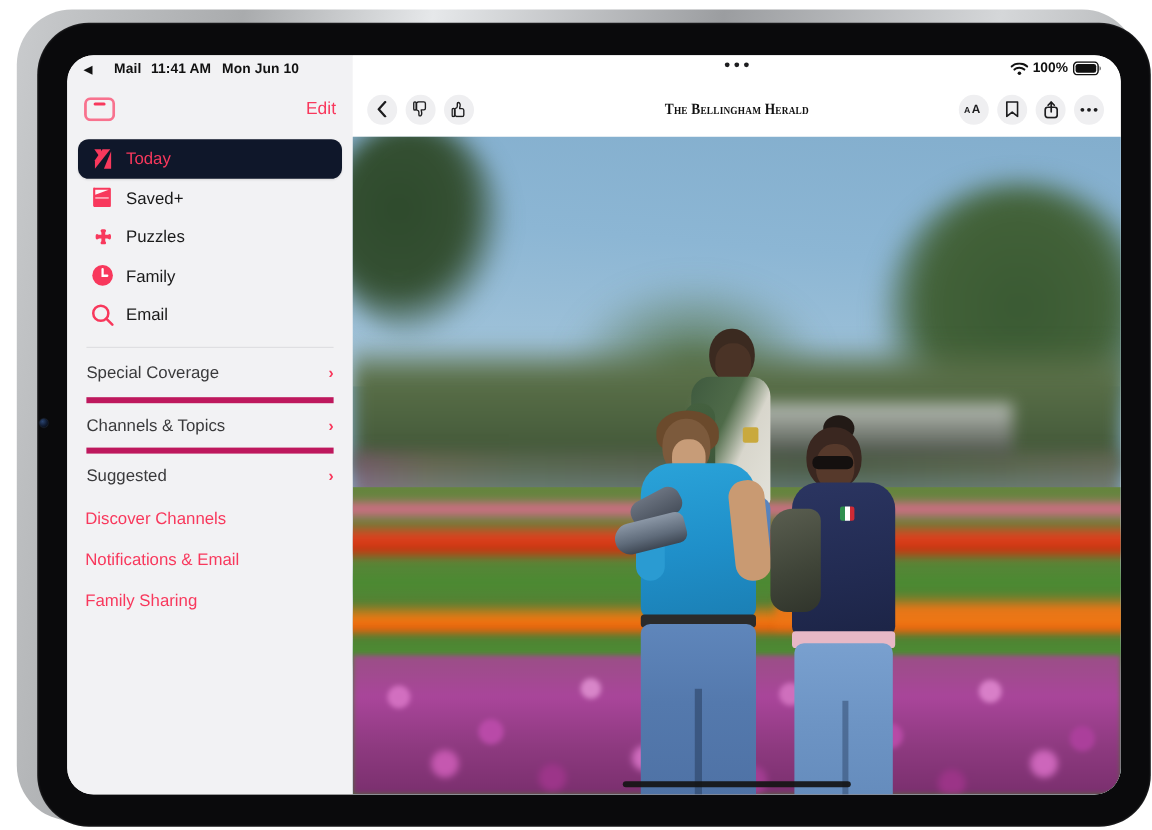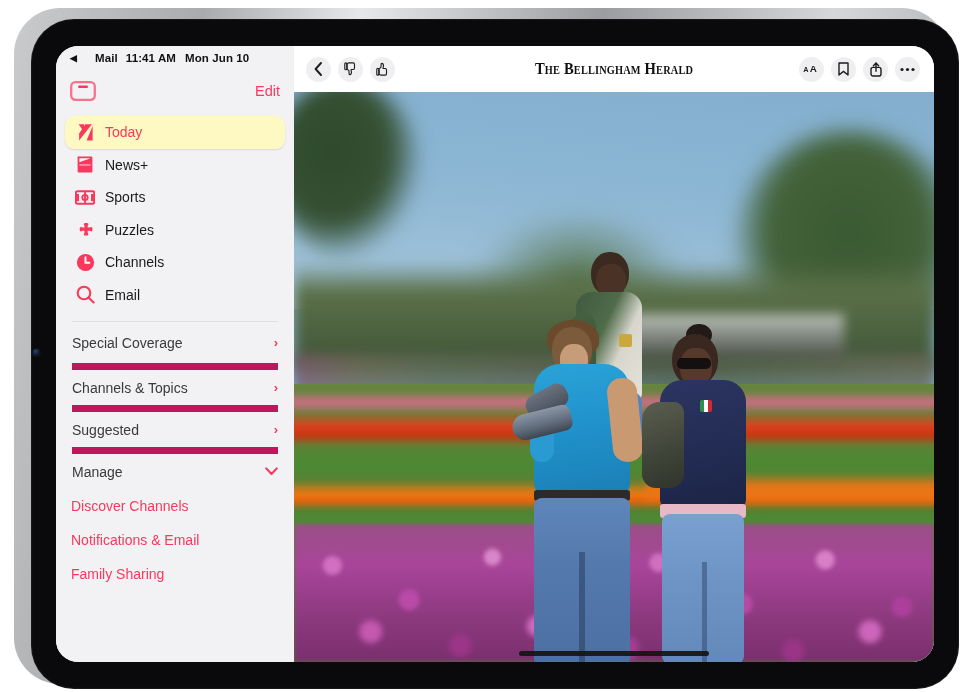--- a/index.html
+++ b/index.html
@@ -74,30 +74,30 @@
 
   .nav-list { padding: 0 9px; margin-top: 2px; }
   .nav-row {
     height: 32.5px;
     display: flex; align-items: center;
     padding-left: 9px;
     border-radius: 9px;
     font-size: 14px; color: #1a1a1a;
     position: relative;
   }
-  .nav-row.active { background: #fef9c3; box-shadow: 0 1px 2px rgba(0,0,0,.11); color: #f8385c; }
+  .nav-row.active { background: #0f172a; box-shadow: 0 1px 2px rgba(0,0,0,.11); color: #f8385c; }
   .nav-icon { width: 22px; height: 22px; margin-right: 9px; display:flex; align-items:center; justify-content:center; flex:0 0 22px;}
   .nav-label { line-height: 1; }
 
   .group-list { margin-top: 10px; padding: 0 1px; }
   .group-row {
     height: 42px; margin: 0 15px;
     display: flex; align-items: center; justify-content: space-between;
     font-size: 14px; color: #3a3a3c;
-    border-top: 7px solid #be185d;
+    border-top: 5px solid #be185d;
   }
   .group-row:first-child { border-top: 1px solid #dfdfe2; }
   .chev { color: #f8385c; font-size: 13px; font-weight: bold; }
 
   .manage-links { margin: 0 15px; }
   .manage-link {
     height: 34px; display: flex; align-items: center;
     color: #f8385c; font-size: 14px;
   }
 
@@ -129,21 +129,21 @@
   .tb-right { display: flex; align-items: center; gap: 7px; margin-left: auto; }
   .circ-btn {
     width: 25px; height: 25px; border-radius: 50%;
     background: #efeff1;
     display: flex; align-items: center; justify-content: center;
     color: #1d1d1f;
   }
   .masthead {
     position: absolute; left: 50%; transform: translateX(-50%);
     font-family: "Liberation Serif", serif;
-    font-size: 17px; letter-spacing: .2px;
+    font-size: 13px; letter-spacing: .2px;
     color: #111; white-space: nowrap;
     font-variant: small-caps; font-weight: bold;
     transform-origin: center;
   }
   .masthead span.mh { display:inline-block; transform: scaleX(.86); }
 
   
   #photo {
     flex: 1 1 auto; position: relative; overflow: hidden;
     background: #86b0cd;
@@ -311,55 +311,43 @@
         </div>
 
         <div class="nav-row">
           <span class="nav-icon">
             <svg width="18" height="19" viewBox="0 0 18 19">
               <path d="M1.6 2.4 C1.6 1.6 2.3 1.1 3 1.4 L15.2 1.4 C15.9 1.4 16.4 1.9 16.4 2.6 L16.4 16.4 C16.4 17.2 15.8 17.7 15.1 17.5 L2.9 17.5 C2.2 17.5 1.6 16.9 1.6 16.2 Z" fill="#f8385c"></path>
               <path d="M3.4 3.2 L14.6 3.2 L3.4 7.3 Z" fill="#ffffff" opacity=".95"></path>
               <rect x="3.4" y="9.2" width="11.2" height="1.5" fill="#ffffff" opacity=".55"></rect>
             </svg>
           </span>
-          <span class="nav-label">News+</span>
-        </div>
-
-        <div class="nav-row">
-          <span class="nav-icon">
-            <svg width="20" height="15" viewBox="0 0 20 15">
-              <rect x="0.8" y="1.2" width="18.4" height="12.6" rx="1.6" fill="none" stroke="#f8385c" stroke-width="2.1"></rect>
-              <rect x="0.8" y="4" width="3.2" height="7.2" fill="#f8385c"></rect>
-              <rect x="16" y="4" width="3.2" height="7.2" fill="#f8385c"></rect>
-              <line x1="10" y1="1.2" x2="10" y2="13.8" stroke="#f8385c" stroke-width="1.8"></line>
-              <circle cx="10" cy="7.5" r="2.7" fill="none" stroke="#f8385c" stroke-width="1.8"></circle>
-            </svg>
-          </span>
-          <span class="nav-label">Sports</span>
-        </div>
+          <span class="nav-label">Saved+</span>
+        </div>
+
 
         <div class="nav-row">
           <span class="nav-icon">
             <svg width="20" height="19" viewBox="0 0 20 19">
               <path d="M7.3 1.2 C7.3 0.2 8.4 0 9.6 0 C10.8 0 11.9 0.2 11.9 1.2 C11.9 2 11.2 2.1 11.2 3 L11.2 4.6 L13 4.6 C13.9 4.6 14 3.9 14.8 3.9 C15.8 3.9 16 5 16 6.2 C16 7.4 15.8 8.5 14.8 8.5 C14 8.5 13.9 7.8 13 7.8 L11.2 7.8 L11.2 9.6 C11.2 10.5 11.9 10.6 11.9 11.4 C11.9 12.4 10.8 12.6 9.6 12.6 C8.4 12.6 7.3 12.4 7.3 11.4 C7.3 10.6 8 10.5 8 9.6 L8 7.8 L6.2 7.8 C5.3 7.8 5.2 8.5 4.4 8.5 C3.4 8.5 3.2 7.4 3.2 6.2 C3.2 5 3.4 3.9 4.4 3.9 C5.2 3.9 5.3 4.6 6.2 4.6 L8 4.6 L8 3 C8 2.1 7.3 2 7.3 1.2 Z" fill="#f8385c" transform="translate(1.5,3)"></path>
             </svg>
           </span>
           <span class="nav-label">Puzzles</span>
         </div>
 
 
 
         <div class="nav-row">
           <span class="nav-icon">
             <svg width="19" height="19" viewBox="0 0 19 19">
               <circle cx="9.5" cy="9.5" r="8.6" fill="#f8385c"></circle>
               <path d="M9.5 4.2 L9.5 9.8 L13.4 9.8" fill="none" stroke="#ffffff" stroke-width="1.9" stroke-linecap="round"></path>
             </svg>
           </span>
-          <span class="nav-label">Channels</span>
+          <span class="nav-label">Family</span>
         </div>
 
         <div class="nav-row">
           <span class="nav-icon">
             <svg width="19" height="19" viewBox="0 0 19 19">
               <circle cx="8" cy="8" r="6.3" fill="none" stroke="#f8385c" stroke-width="2.1"></circle>
               <line x1="12.6" y1="12.6" x2="17.6" y2="17.6" stroke="#f8385c" stroke-width="2.1" stroke-linecap="round"></line>
             </svg>
           </span>
           <span class="nav-label">Email</span>
@@ -373,40 +361,56 @@
           <span class="chev">›</span>
         </div>
         <div class="group-row">
           <span>Channels &amp; Topics</span>
           <span class="chev">›</span>
         </div>
         <div class="group-row">
           <span>Suggested</span>
           <span class="chev">›</span>
         </div>
-        <div class="group-row">
-          <span>Manage</span>
-          <span class="chev">
-            <svg width="13" height="9" viewBox="0 0 13 9">
-                <path d="M1.2 1.4 L6.5 7 L11.8 1.4" fill="none" stroke="#f8385c" stroke-width="2.1" stroke-linecap="round" stroke-linejoin="round"></path>
-              </svg>
-          </span>
-        </div>
       </div>
 
       <div class="manage-links">
         <div class="manage-link">Discover Channels</div>
         <div class="manage-link">Notifications &amp; Email</div>
         <div class="manage-link">Family Sharing</div>
       </div>
 
     </aside>
 
     <section id="content">
 
+      <div class="content-status">
+        <div class="multitask-dots">
+          <span></span>
+          <span></span>
+          <span></span>
+        </div>
+        <div class="status-right">
+          <span>
+            <svg width="15" height="11" viewBox="0 0 15 11">
+              <path d="M1 3.4 A9.6 9.6 0 0 1 14 3.4" fill="none" stroke="#111" stroke-width="1.7" stroke-linecap="round"></path>
+              <path d="M3.4 6 A6 6 0 0 1 11.6 6" fill="none" stroke="#111" stroke-width="1.7" stroke-linecap="round"></path>
+              <circle cx="7.5" cy="9.1" r="1.5" fill="#111"></circle>
+            </svg>
+          </span>
+          <span>100%</span>
+          <span>
+            <svg width="24" height="12" viewBox="0 0 24 12">
+              <rect x="0.7" y="0.7" width="20.4" height="10.6" rx="3.2" fill="none" stroke="#111" stroke-width="1.2"></rect>
+              <rect x="2.3" y="2.3" width="17.2" height="7.4" rx="2" fill="#111"></rect>
+              <path d="M22.4 4.2 C23.4 4.5 23.4 7.5 22.4 7.8 Z" fill="#111"></path>
+            </svg>
+          </span>
+        </div>
+      </div>
 
       <div class="toolbar">
         <div class="tb-left">
           <span class="circ-btn">
             <svg width="9" height="14" viewBox="0 0 9 14">
                 <path d="M7 1 L1.6 7 L7 13" fill="none" stroke="#1d1d1f" stroke-width="1.9" stroke-linecap="round" stroke-linejoin="round"></path>
               </svg>
           </span>
           <span class="circ-btn">
             <svg width="14" height="14" viewBox="0 0 16 16">

